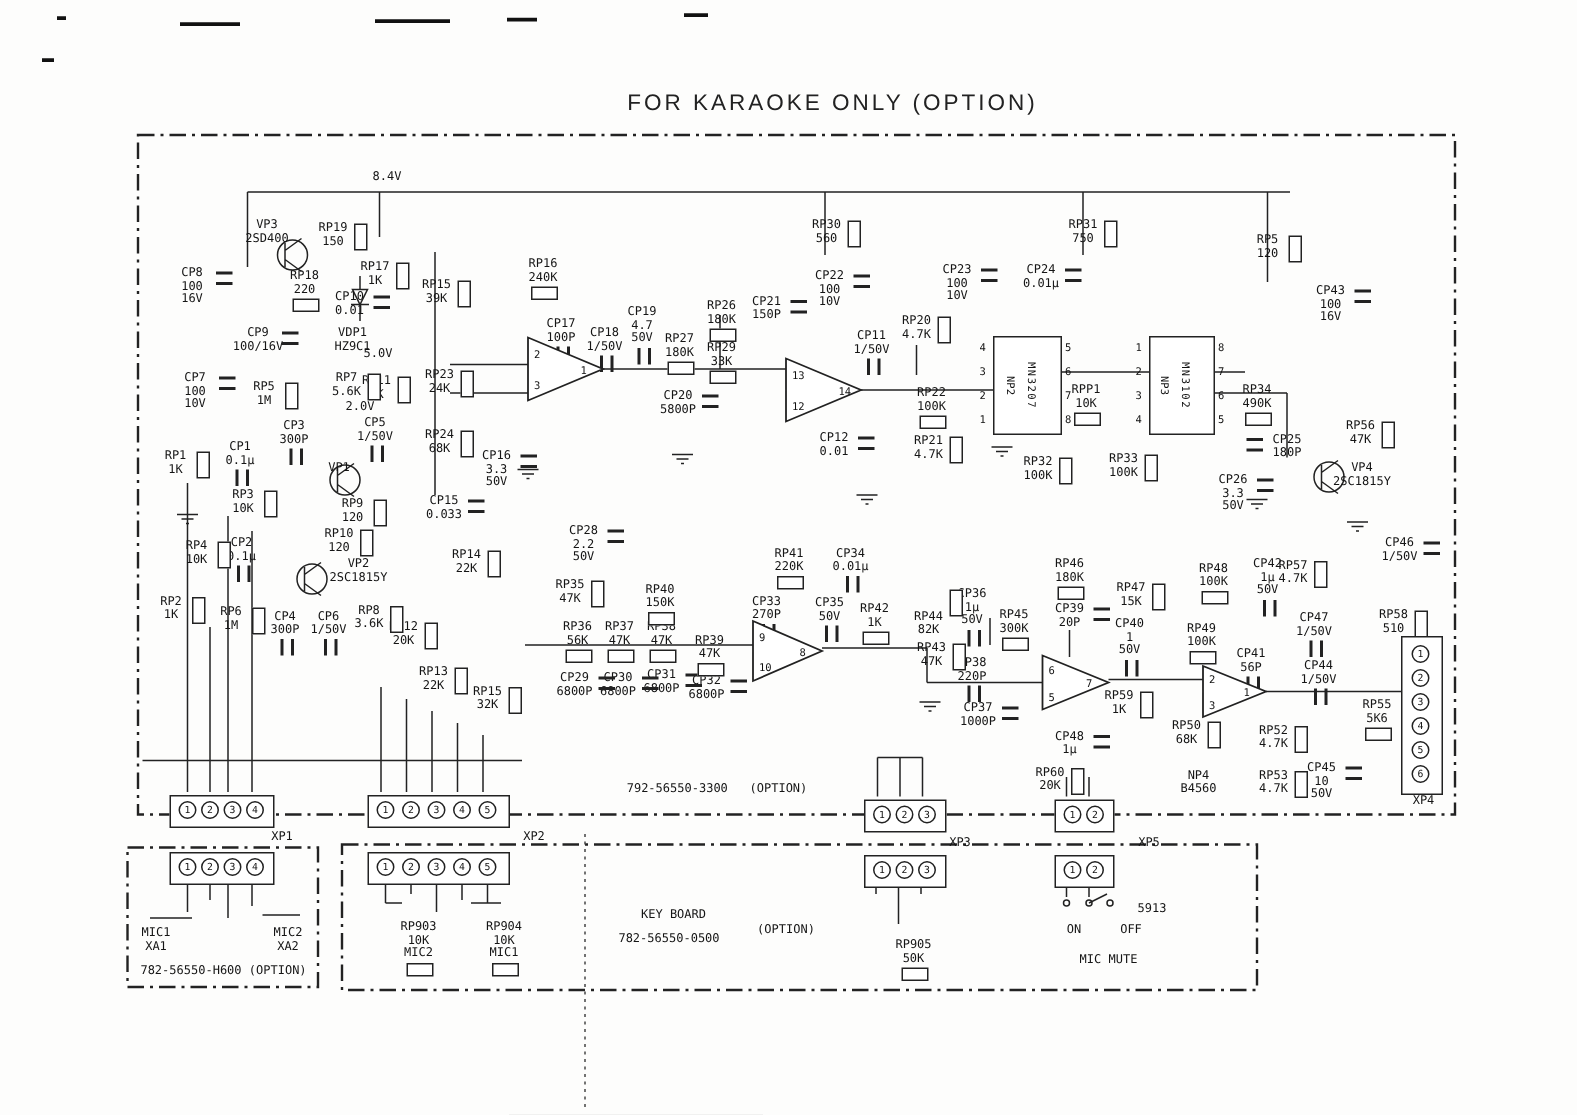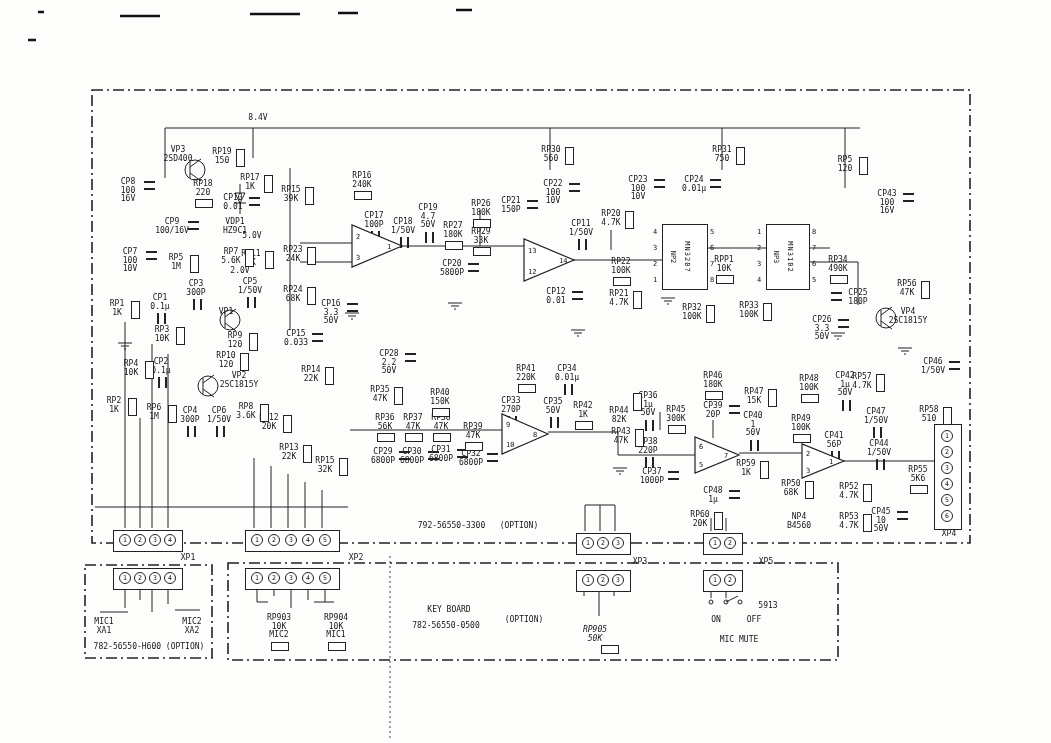--- a/index.html
+++ b/index.html
@@ -75,20 +75,21 @@
     <g>
         <circle class="w" r="2" cx="711" cy="602"></circle>
         <circle class="w" r="2" cx="726" cy="602"></circle>
         <circle class="w" r="2" cx="740" cy="602"></circle>
         <path class="w" d="M726,602 L738,596"></path>
       </g>
 
     <path class="w" d="M345,313 H359 M348,316 H356 M351,319 H353 M448,303 H462 M451,306 H459 M454,309 H456 M571,330 H585 M574,333 H582 M577,336 H579 M661,298 H675 M664,301 H672 M667,304 H669 M831,333 H845 M834,336 H842 M837,339 H839 M118,343 H132 M121,346 H129 M124,349 H126 M898,348 H912 M901,351 H909 M904,354 H906 M613,468 H627 M616,471 H624 M619,474 H621"></path>
   </svg>
 
+  <div id="title">FOR KARAOKE ONLY   (OPTION)</div>
 
   <div id="labels">
       <div class="lbl" style="left: 258px; top: 114px;">8.4V</div>
       <div class="lbl" style="left: 178px; top: 146px;">VP3
 2SD400</div>
       <div class="lbl" style="left: 222px; top: 148px;">RP19
 150</div>
       <div class="lbl" style="left: 250px; top: 174px;">RP17
 1K</div>
       <div class="lbl" style="left: 128px; top: 178px;">CP8
@@ -332,21 +333,21 @@
       <div class="lbl" style="left: 149px; top: 643px;">782-56550-H600 (OPTION)</div>
       <div class="lbl" style="left: 279px; top: 614px;">RP903
 10K
 MIC2</div>
       <div class="lbl" style="left: 336px; top: 614px;">RP904
 10K
 MIC1</div>
       <div class="lbl" style="left: 449px; top: 606px;">KEY BOARD</div>
       <div class="lbl" style="left: 446px; top: 622px;">782-56550-0500</div>
       <div class="lbl" style="left: 524px; top: 616px;">(OPTION)</div>
-      <div class="lbl" style="left: 595px; top: 626px; font-style: italic;">RP905
+      <div class="lbl" style="left: 609px; top: 626px;">RP905
 50K</div>
       <div class="lbl" style="left: 716px; top: 616px;">ON</div>
       <div class="lbl" style="left: 754px; top: 616px;">OFF</div>
       <div class="lbl" style="left: 768px; top: 602px;">5913</div>
       <div class="lbl" style="left: 739px; top: 636px;">MIC MUTE</div>
     </div>
   <div id="symbols">
       <div class="sym rv" style="left: 236px; top: 149px;"></div>
       <div class="sym rv" style="left: 264px; top: 175px;"></div>
       <div class="sym cv" style="left: 144px; top: 181px;"></div>

